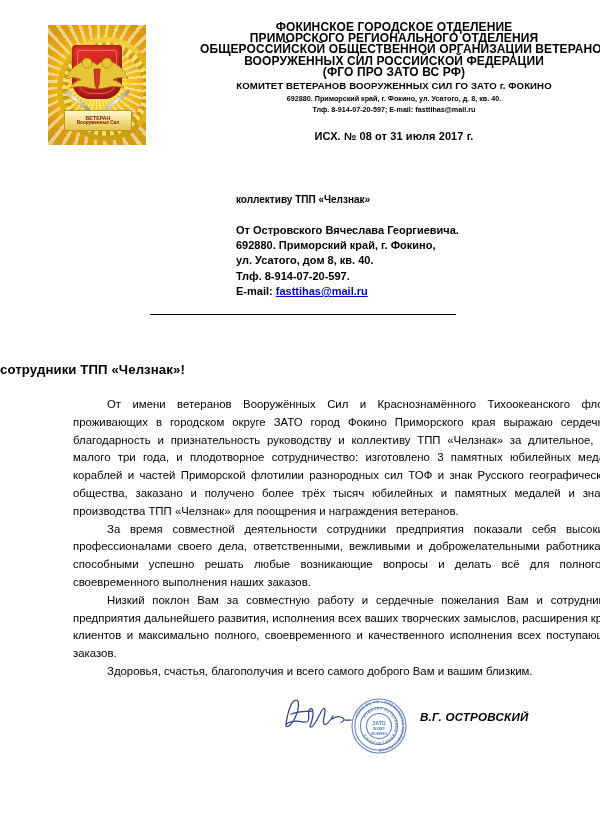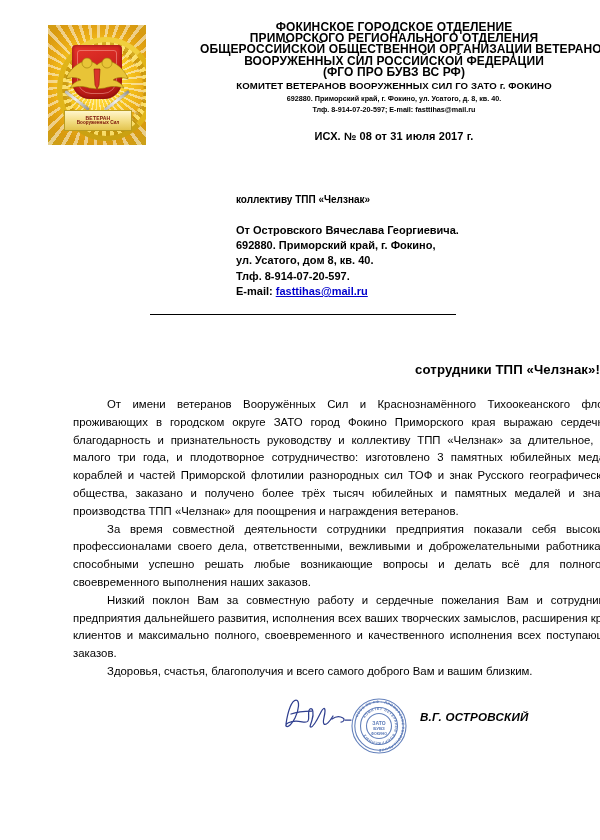--- a/index.html
+++ b/index.html
@@ -206,21 +206,21 @@
     width: 306px;
     height: 0;
     border-top: 1.6px solid #000;
   }
 
   
   .greeting {
     position: absolute;
     left: 0; top: 362px;
     width: 600px;
-    text-align: right;
+    text-align: left;
     font-size: 13.2px;
     font-weight: 700;
     letter-spacing: .1px;
   }
 
   
   .body-text {
     position: absolute;
     left: 28px; top: 396px;
     width: 545px;
@@ -307,21 +307,21 @@
         <b>ВЕТЕРАН</b>
         <i>Вооруженных Сил</i>
       </div>
     </div>
 
     <div class="org-block">
       <div class="org-line">ФОКИНСКОЕ ГОРОДСКОЕ ОТДЕЛЕНИЕ</div>
       <div class="org-line">ПРИМОРСКОГО РЕГИОНАЛЬНОГО ОТДЕЛЕНИЯ</div>
       <div class="org-line">ОБЩЕРОССИЙСКОЙ ОБЩЕСТВЕННОЙ ОРГАНИЗАЦИИ ВЕТЕРАНОВ</div>
       <div class="org-line">ВООРУЖЕННЫХ СИЛ РОССИЙСКОЙ ФЕДЕРАЦИИ</div>
-      <div class="org-line">(ФГО ПРО БУВЗ ВС РФ)</div>
+      <div class="org-line">(ФГО ПРО ЗАТО ВС РФ)</div>
       <div class="org-line committee">КОМИТЕТ ВЕТЕРАНОВ ВООРУЖЕННЫХ СИЛ ГО ЗАТО г. ФОКИНО</div>
       <div class="org-addr">692880. Приморский край, г. Фокино, ул. Усатого, д. 8, кв. 40.</div>
       <div class="org-addr">Тлф. 8-914-07-20-597; E-mail: fasttihas@mail.ru</div>
       <div class="org-out">ИСХ. № 08 от 31 июля 2017 г.</div>
     </div>
   </div>
 
   <div class="recipient">
     <div class="to-line">коллективу ТПП «Челзнак»</div>
     <div class="from-line">От Островского Вячеслава Георгиевича.</div>

